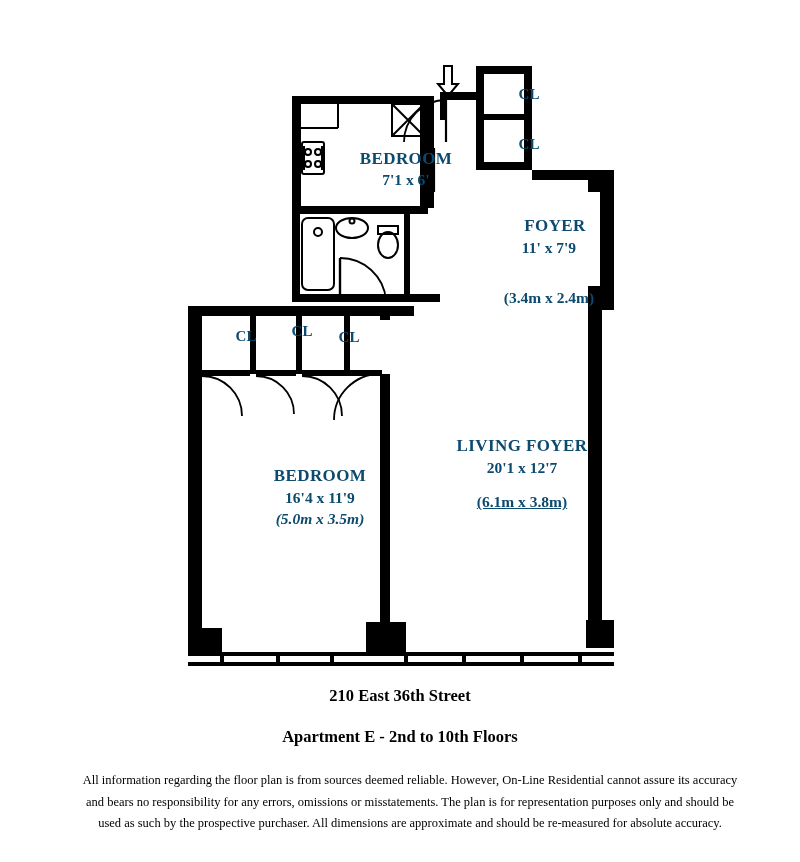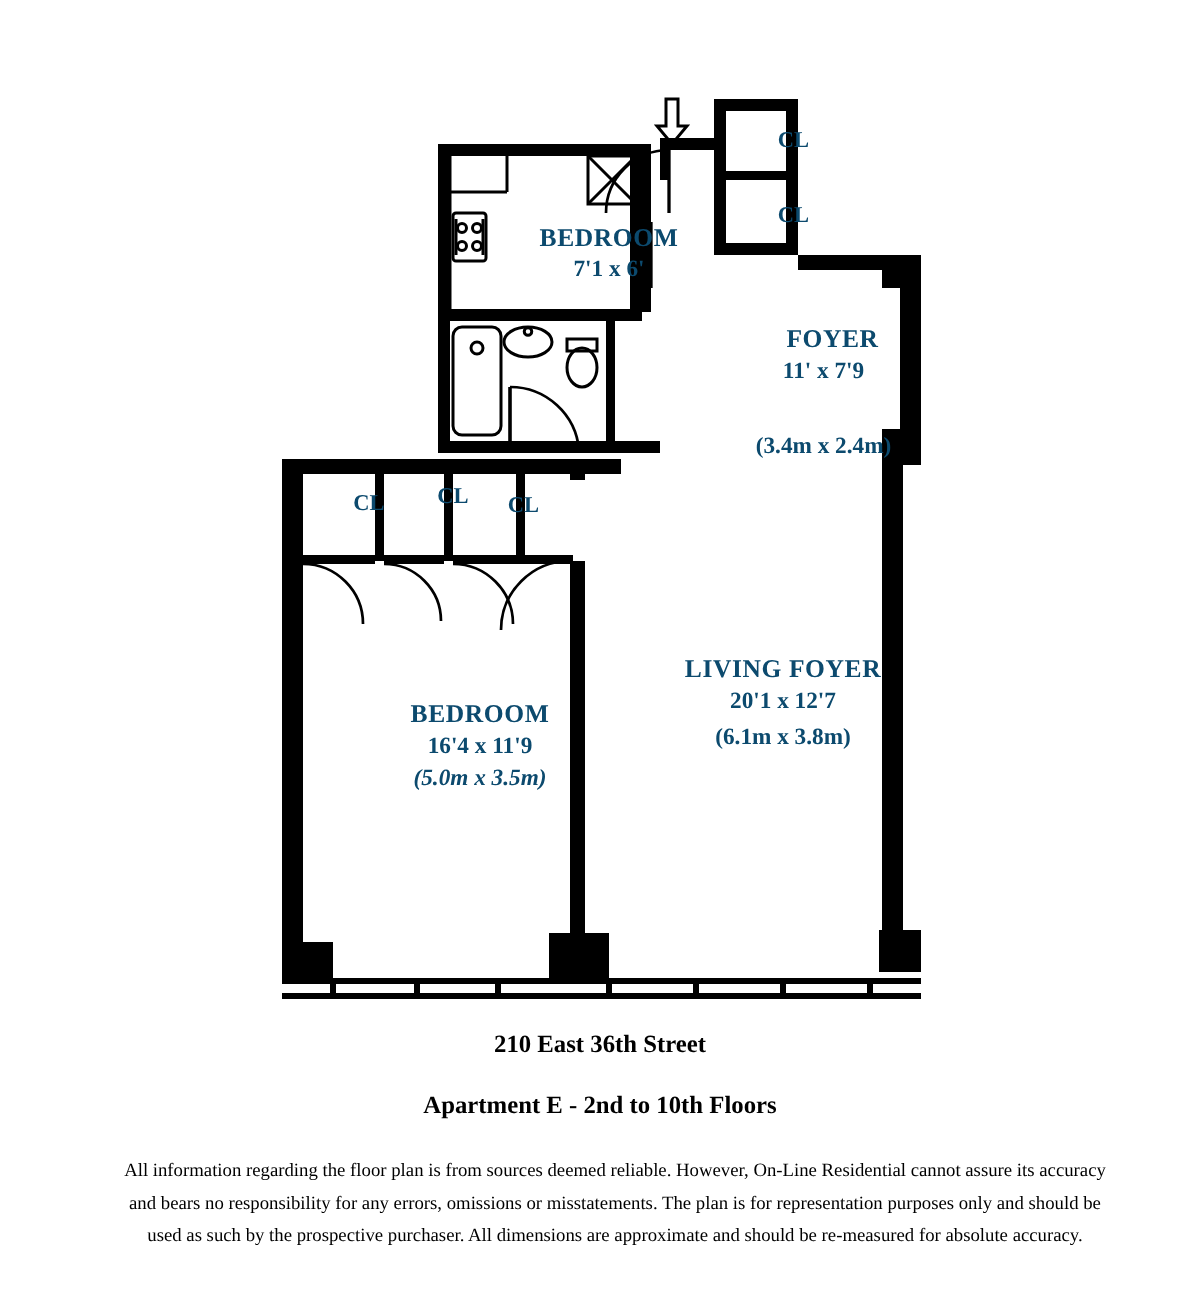--- a/index.html
+++ b/index.html
@@ -200,21 +200,21 @@
 <div class="lbl room-name" style="left:456px; top:215px; width:150px;">FOYER</div>
 <div class="lbl room-dim" style="left:450px; top:238px; width:150px;">11' x 7'9</div>
 <div class="lbl room-dim" style="left:450px; top:273px; width:150px;margin-top:15px;">(3.4m x 2.4m)</div>
 
 <div class="lbl cl-label" style="left:200px; top:327px; width:44px;">CL</div>
 <div class="lbl cl-label" style="left:258px; top:322px; width:40px;">CL</div>
 <div class="lbl cl-label" style="left:303px; top:328px; width:44px;">CL</div>
 
 <div class="lbl room-name" style="left:410px; top:435px; width:176px;">LIVING FOYER</div>
 <div class="lbl room-dim" style="left:410px; top:458px; width:176px;">20'1  x 12'7</div>
-<div class="lbl room-dim" style="left:410px; top:482px; width:176px;">(6.1m x 3.8m)</div>
+<div class="lbl room-dim" style="left:410px; top:492px; width:176px;text-decoration:underline;">(6.1m x 3.8m)</div>
 
 <div class="lbl room-name" style="left:208px; top:465px; width:176px;">BEDROOM</div>
 <div class="lbl room-dim" style="left:208px; top:488px; width:176px;">16'4  x 11'9</div>
 <div class="lbl room-dim" style="left:208px; top:509px; width:176px;font-style:italic;">(5.0m x 3.5m)</div>
 
 <div class="title-line" style="top:686px;">210 East 36th Street</div>
 <div class="title-line" style="top:727px;">Apartment E - 2nd to 10th  Floors</div>
 
 <div class="disclaimer">
   <div>All information regarding the floor plan is from sources deemed reliable.  However, On-Line Residential cannot assure its accuracy</div>

